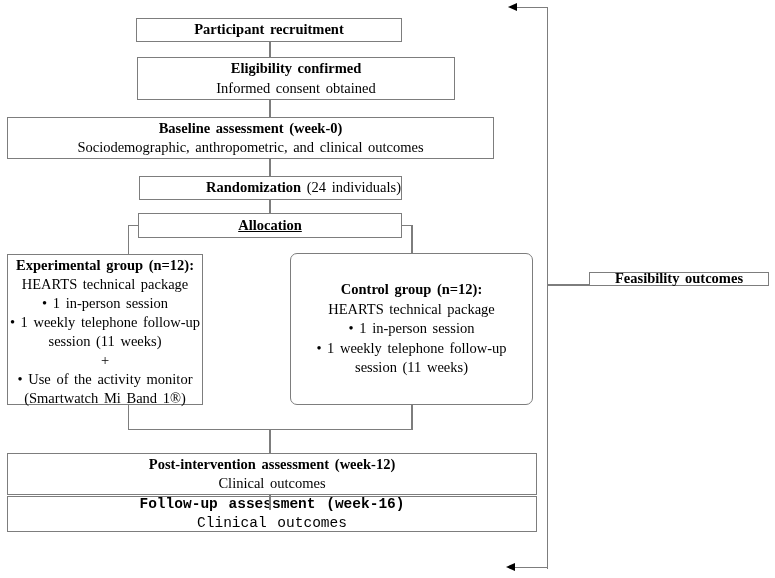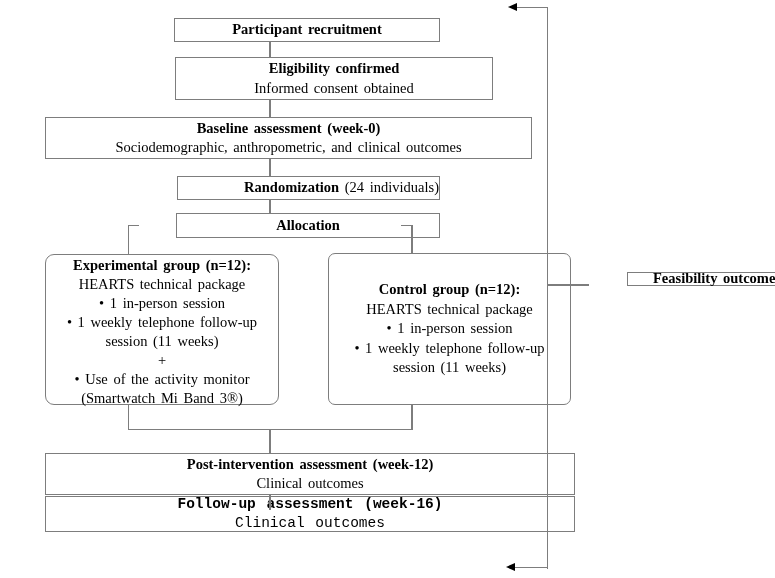--- a/index.html
+++ b/index.html
@@ -4,21 +4,21 @@
 <style>
   html,body{margin:0;padding:0;background:#ffffff;}
   .canvas{
     position:relative;width:775px;height:578px;background:#ffffff;
     font-family:"Liberation Serif","DejaVu Serif",serif;color:#000000;
     overflow:hidden;
   }
   .box{
     position:absolute;box-sizing:border-box;border:1.5px solid #7d7d7d;background:#ffffff;
     display:flex;flex-direction:column;align-items:center;justify-content:center;
-    text-align:center;font-size:14.5px;line-height:19.5px;word-spacing:2px;margin-left:38px;
+    text-align:center;font-size:14.5px;line-height:19.5px;word-spacing:2px;
   }
   .box .title{font-weight:bold;}
   .box .body-line{font-weight:normal;}
   .box.top-align{justify-content:flex-start;padding-top:1px;line-height:19px;}
   .vline,.hline{position:absolute;background:#7d7d7d;}
   .vline{width:1.5px;}
   .hline{height:1.5px;}
   .arrow-left{
     position:absolute;width:0;height:0;
     border-top:4.5px solid transparent;border-bottom:4.5px solid transparent;
@@ -43,33 +43,33 @@
     <div class="title">Baseline assessment (week-0)</div>
     <div class="body-line">Sociodemographic, anthropometric, and clinical outcomes</div>
   </div>
 
   <div class="box" style="left:139px;top:176px;width:263px;height:24px;align-items:flex-end;">
     <div>
       <span class="title">Randomization</span><span class="body-line"> (24 individuals)</span>
     </div>
   </div>
 
-  <div class="box" style="left:138px;top:213px;width:264px;height:25px;">
+  <div class="box" style="left:138px;top:213px;width:264px;height:25px;text-decoration:underline;">
     <div class="title">Allocation</div>
   </div>
 
-  <div class="box top-align" style="left:7px;top:254px;width:234px;height:151px;border-radius:9px;">
+  <div class="box top-align" style="left:7px;top:254px;width:196px;height:151px;">
     <div class="title">Experimental group (n=12):</div>
     <div class="body-line">HEARTS technical package</div>
     <div class="body-line">• 1 in-person session</div>
     <div class="body-line">• 1 weekly telephone follow-up</div>
     <div class="body-line">session (11 weeks)</div>
     <div class="body-line">+</div>
     <div class="body-line">• Use of the activity monitor</div>
-    <div class="body-line">(Smartwatch Mi Band 3®)</div>
+    <div class="body-line">(Smartwatch Mi Band 1®)</div>
   </div>
 
   <div class="box" style="left:290px;top:253px;width:243px;height:152px;border-radius:7px;">
     <div class="title">Control group (n=12):</div>
     <div class="body-line">HEARTS technical package</div>
     <div class="body-line">• 1 in-person session</div>
     <div class="body-line">• 1 weekly telephone follow-up</div>
     <div class="body-line">session (11 weeks)</div>
   </div>
 

